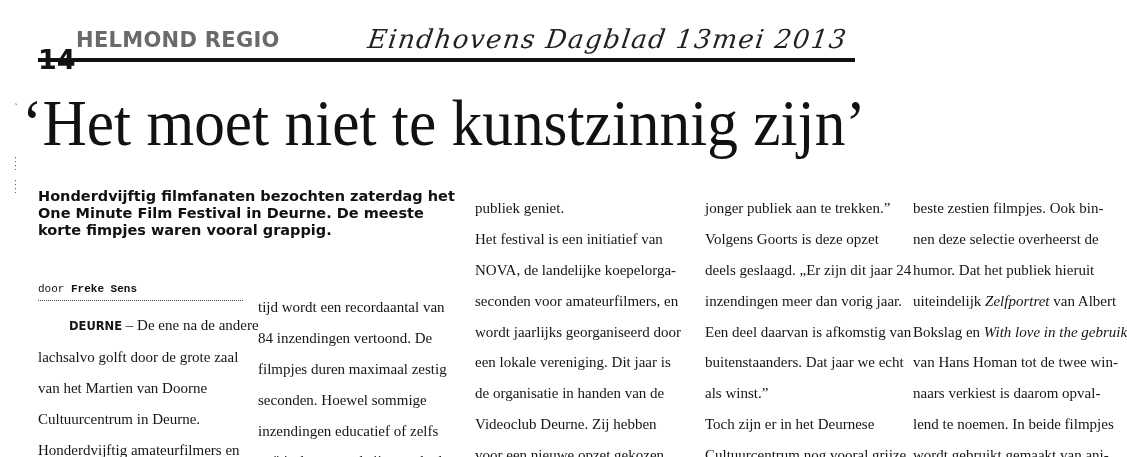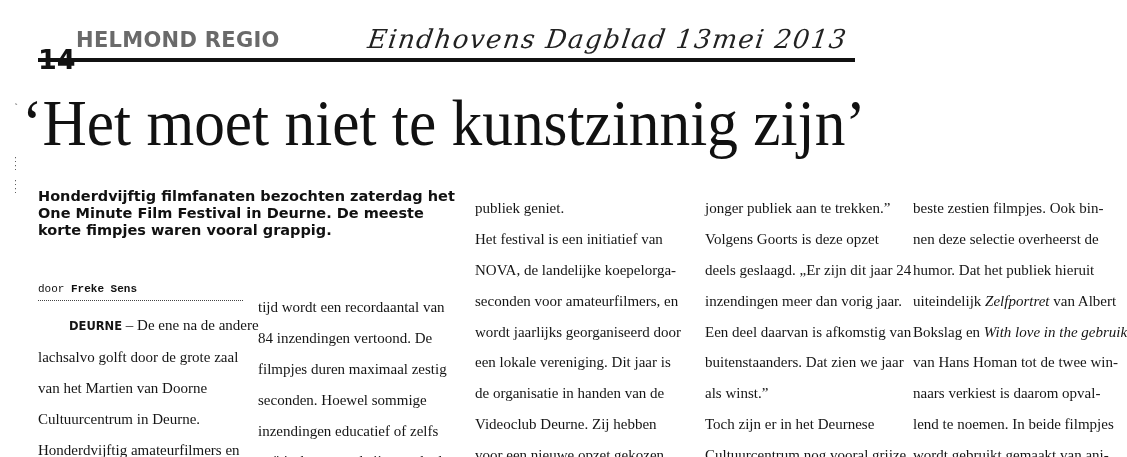--- a/index.html
+++ b/index.html
@@ -124,21 +124,21 @@
   
   
 </div>
 
 <div class="col col4">
   <span class="line">jonger publiek aan te trekken.”</span>
   <span class="line">Volgens Goorts is deze opzet</span>
   <span class="line">deels geslaagd. „Er zijn dit jaar 24</span>
   <span class="line">inzendingen meer dan vorig jaar.</span>
   <span class="line">Een deel daarvan is afkomstig van</span>
-  <span class="line">buitenstaanders. Dat zien we jaar</span>
+  <span class="line">buitenstaanders. Dat jaar we echt</span>
   <span class="line">als winst.”</span>
   <span class="line">Toch zijn er in het Deurnese</span>
   <span class="line">Cultuurcentrum nog vooral grijze</span>
   
   
   
   
   
   
   

